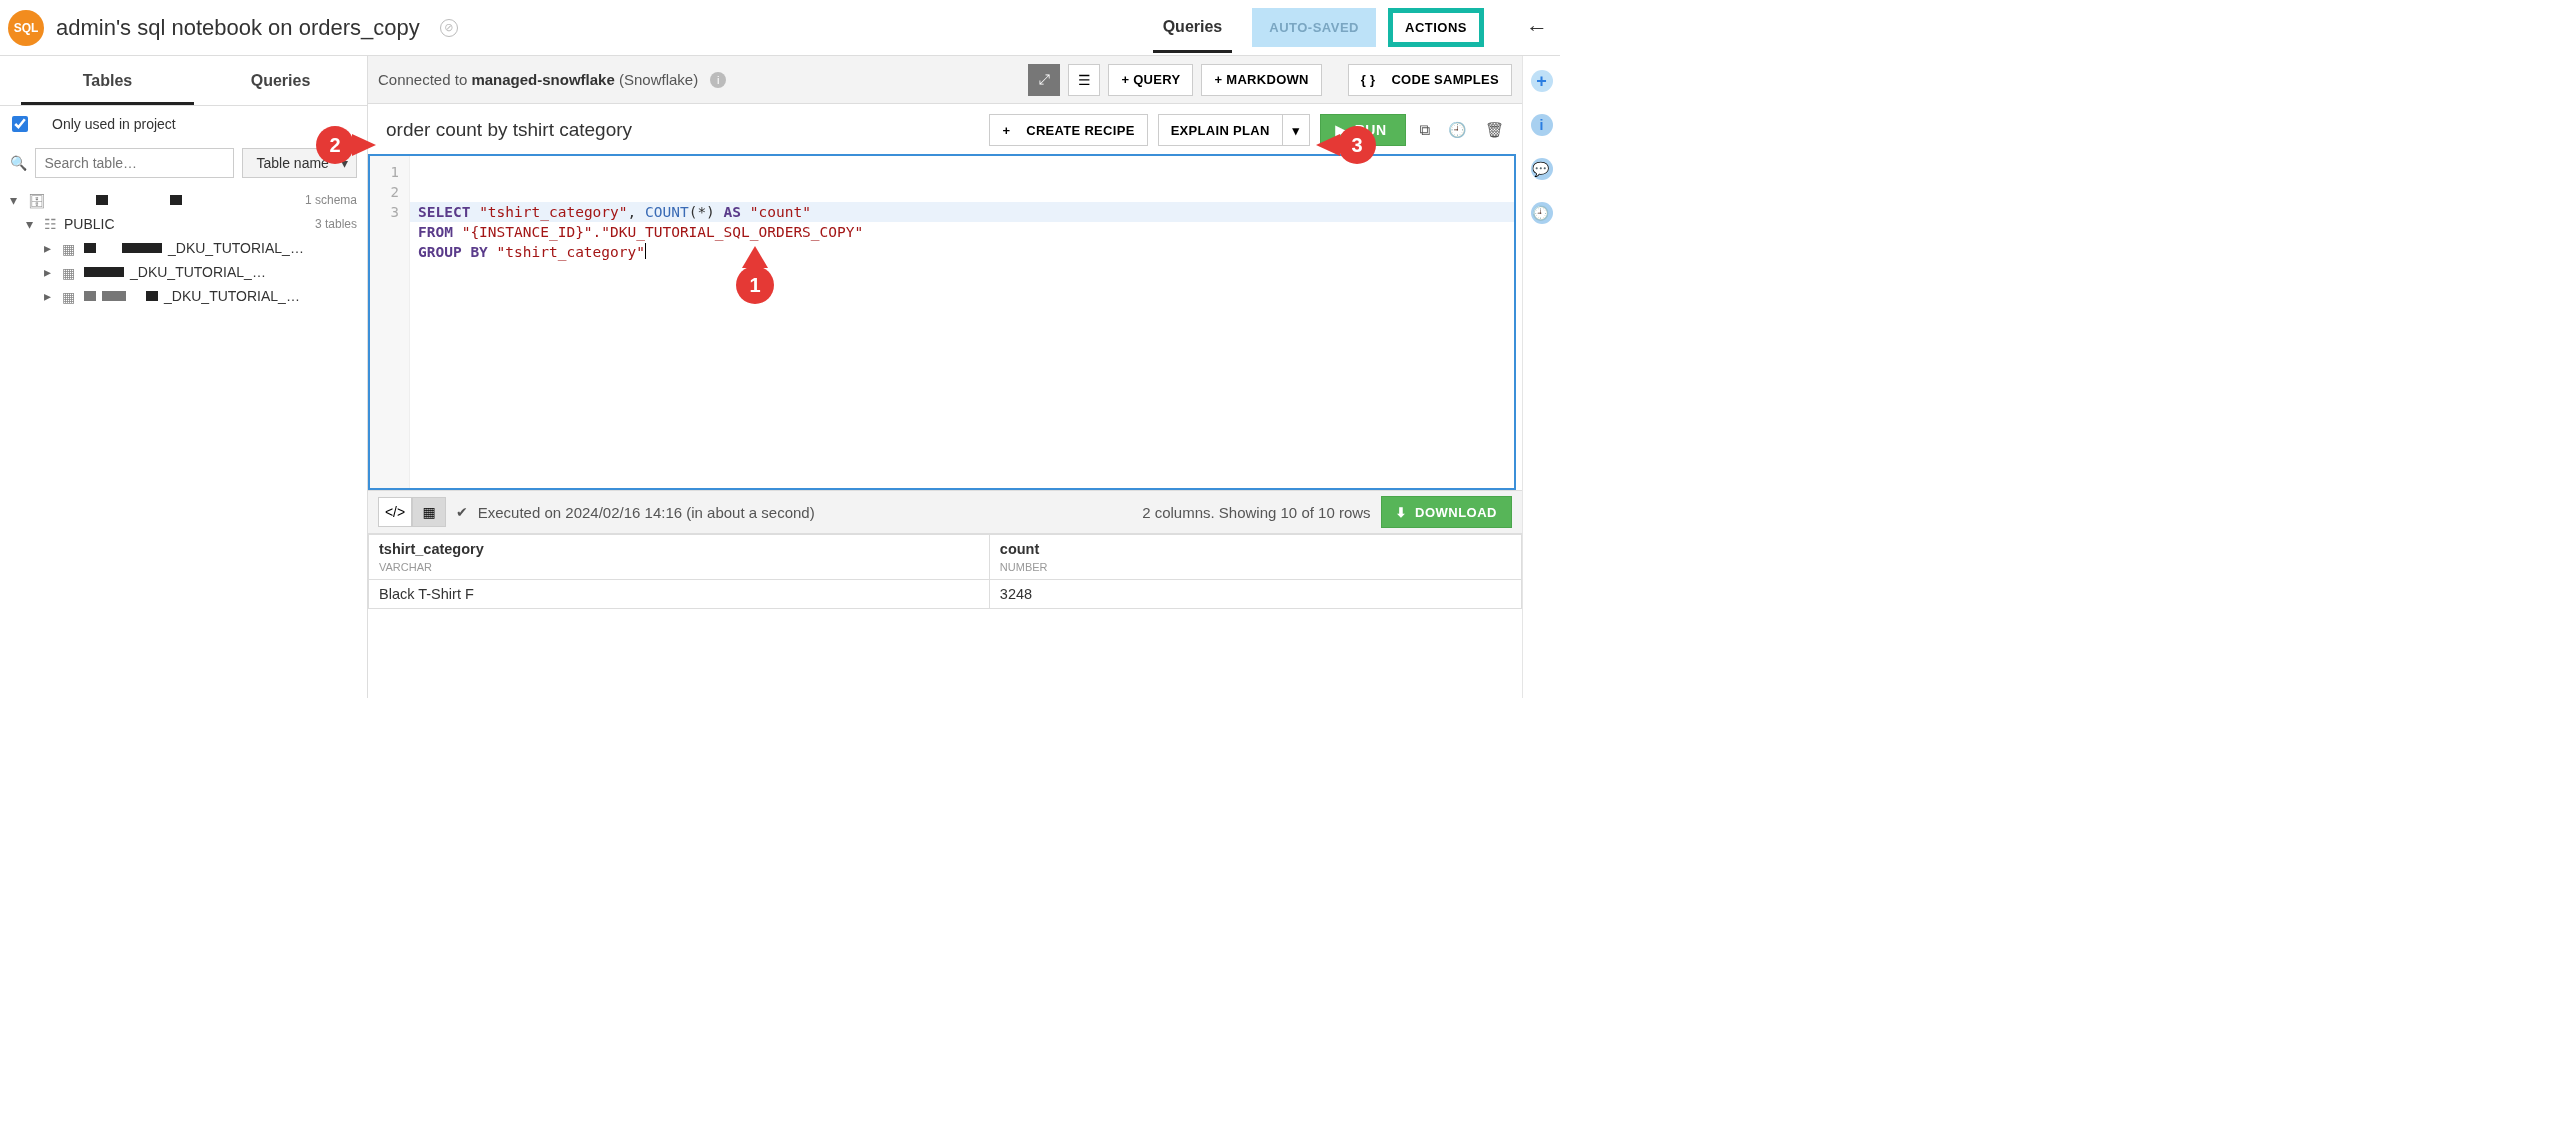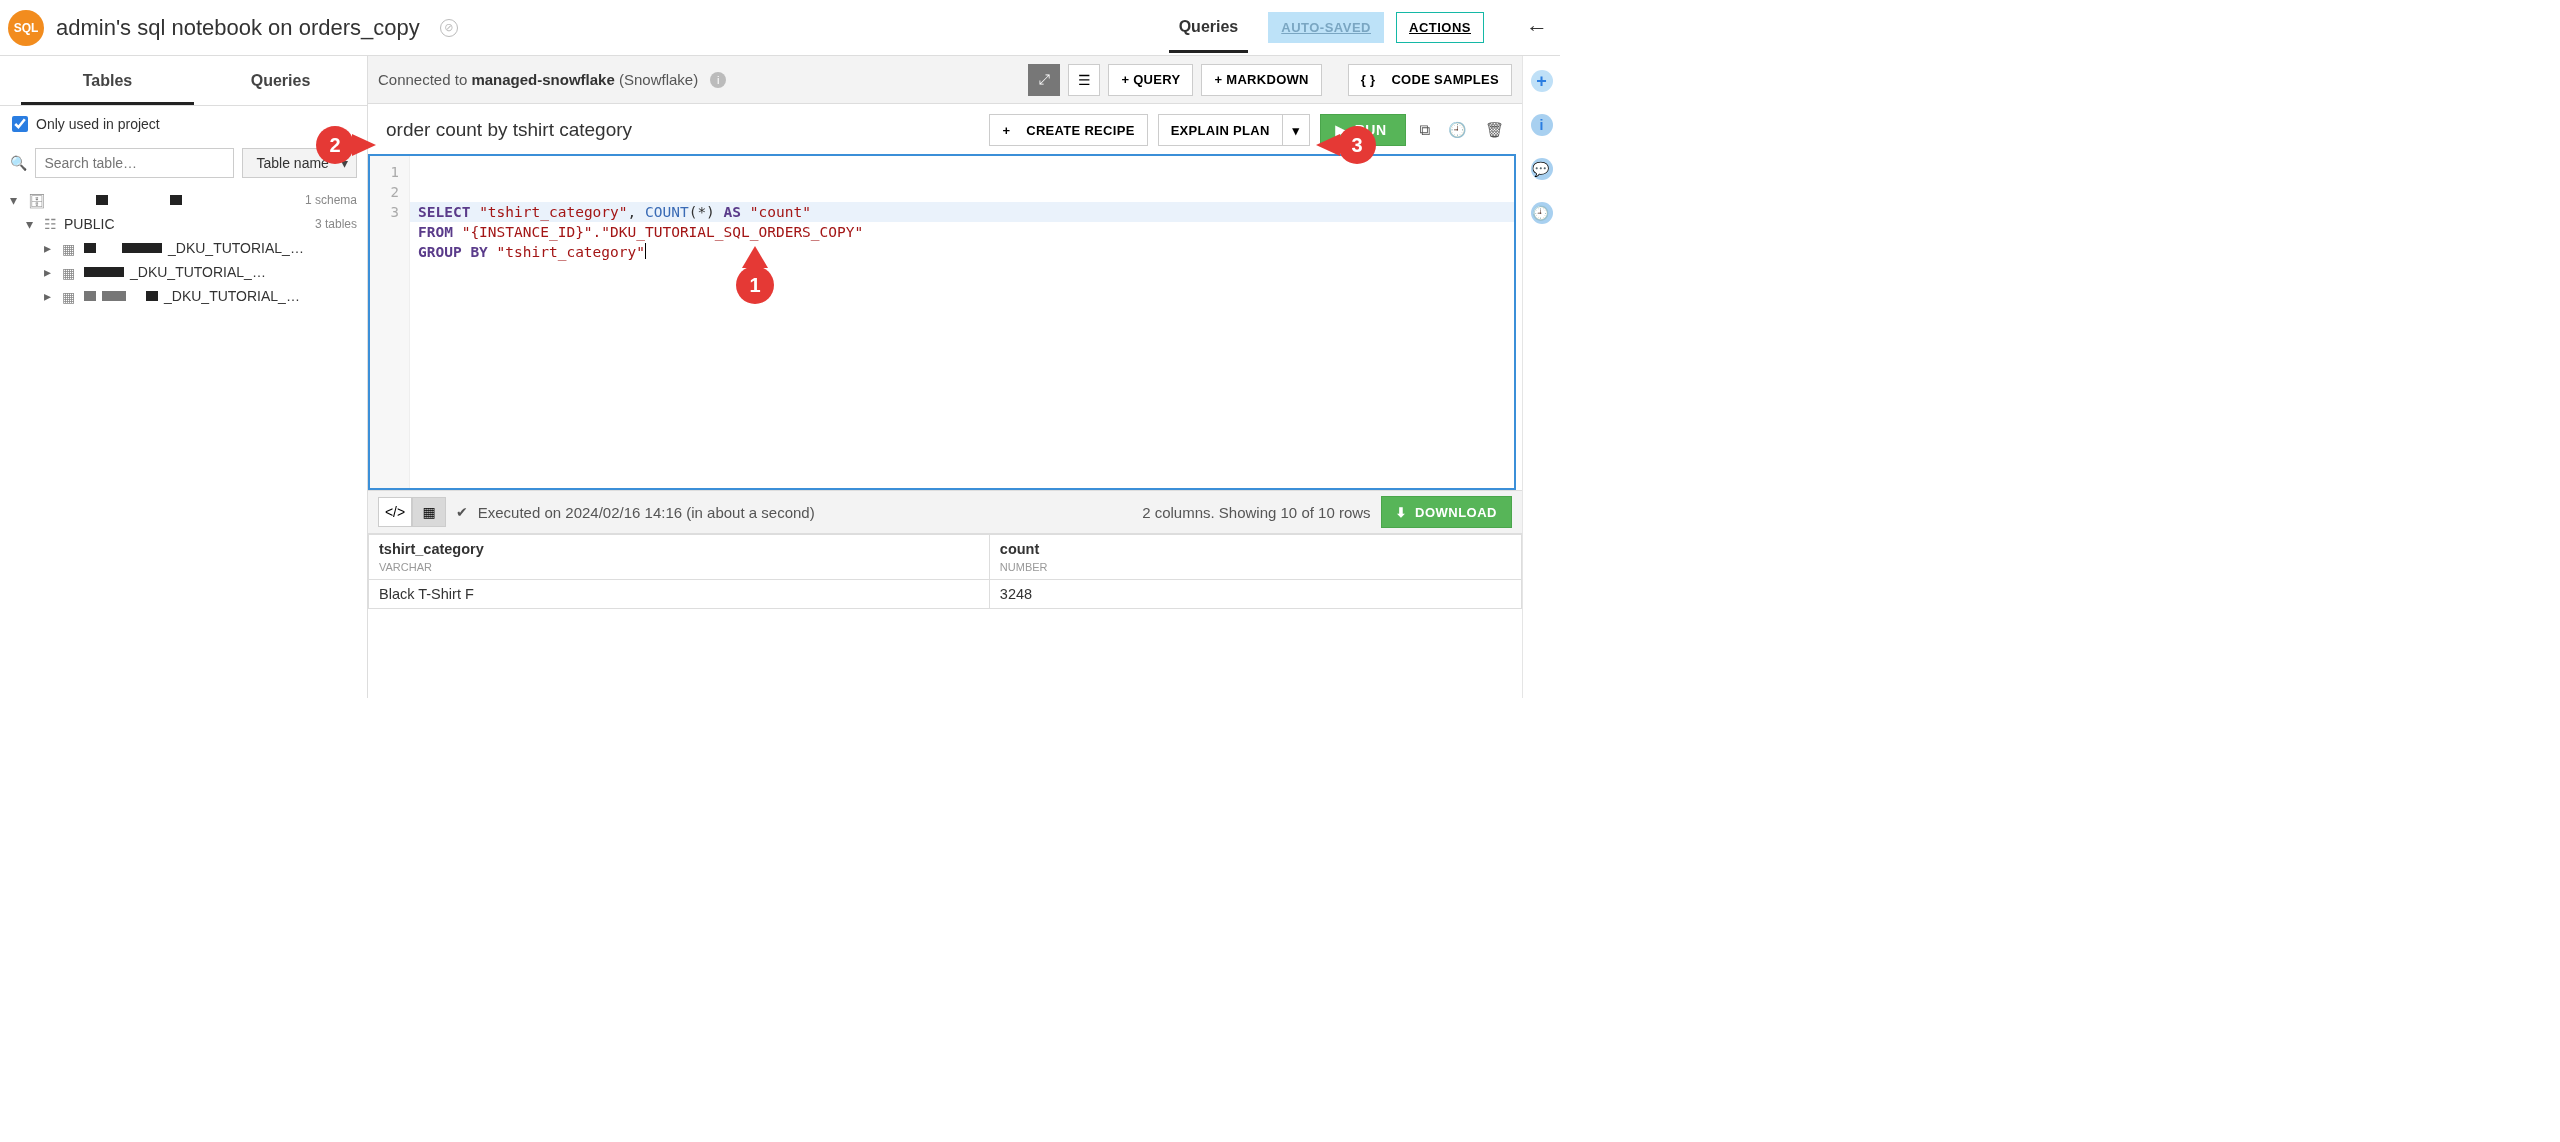--- a/index.html
+++ b/index.html
@@ -5,35 +5,35 @@
   * { box-sizing: border-box; margin: 0; padding: 0; }
   body { font-family: -apple-system, BlinkMacSystemFont, "Segoe UI", Arial, sans-serif; font-size: 14px; color: #333; background: #fff; width: 1560px; height: 698px; overflow: hidden; position: relative; }
 
   
   .topbar { height: 56px; border-bottom: 1px solid #ddd; display: flex; align-items: center; padding: 0 12px 0 8px; gap: 12px; }
   .logo { width: 36px; height: 36px; background: #f28c1e; border-radius: 50%; display: flex; align-items: center; justify-content: center; color: #fff; font-weight: bold; font-size: 12px; }
   .title { font-size: 22px; color: #333; flex: 0 0 auto; }
   .title-icon { width: 18px; height: 18px; border: 1px solid #bbb; border-radius: 50%; display: inline-flex; align-items: center; justify-content: center; margin-left: 8px; color: #bbb; font-size: 11px; }
   .top-spacer { flex: 1; }
   .top-tab { font-size: 16px; font-weight: 700; color: #333; padding: 16px 10px 14px; border-bottom: 3px solid #222; margin-right: 8px; cursor: pointer; }
-  .btn { border: 1px solid #14b8a6; background: #fff; padding: 7px 12px; font-size: 13px; font-weight: 700; letter-spacing: 0.5px; cursor: pointer; text-decoration: underline; }
+  .btn { border: 5px solid #14b8a6; background: #fff; padding: 7px 12px; font-size: 13px; font-weight: 700; letter-spacing: 0.5px; cursor: pointer; }
   .btn.autosaved { background: #bde2f8; color: #7aa6c2; border-color: #bde2f8; cursor: default; }
   .btn.actions { background: #fff; }
 
   
   .main { display: flex; height: calc(100% - 56px); }
   .sidebar-left { width: 368px; border-right: 1px solid #ddd; display: flex; flex-direction: column; }
   .content { flex: 1; display: flex; flex-direction: column; min-width: 0; }
   .sidebar-right { width: 38px; border-left: 1px solid #e5e5e5; display: flex; flex-direction: column; align-items: center; padding-top: 14px; gap: 22px; }
 
   
   .left-tabs { display: flex; border-bottom: 1px solid #ddd; }
   .left-tab { flex: 1; text-align: center; padding: 16px 0 12px; font-size: 16px; color: #444; font-weight: 700; cursor: pointer; }
   .left-tab.active { border-bottom: 3px solid #222; margin-left: 21px; }
-  .left-row { display: flex; align-items: center; padding: 10px 12px; gap: 8px; }
+  .left-row { display: flex; align-items: center; padding: 10px 12px; gap: 24px; }
   .checkbox { width: 16px; height: 16px; accent-color: #2a7de1; }
   .search-row { display: flex; align-items: center; padding: 6px 10px; gap: 8px; }
   .search-icon { color: #888; font-size: 14px; width: 18px; text-align: center; }
   .search-input { flex: 1; border: 1px solid #ccc; padding: 6px 8px; font-size: 14px; color: #333; }
   .sort-select { border: 1px solid #ccc; background: #f3f3f3; padding: 6px 24px 6px 10px; font-size: 14px; position: relative; width: 120px; text-align: center; }
   .sort-select::after { content: "▾"; position: absolute; right: 8px; top: 6px; color: #444; }
 
   .tree { padding: 4px 0 0 4px; font-size: 14px; }
   .tree-row { display: flex; align-items: center; padding: 4px 10px 4px 6px; gap: 6px; color: #333; }
   .tree-row .meta { margin-left: auto; color: #888; font-size: 12px; }

